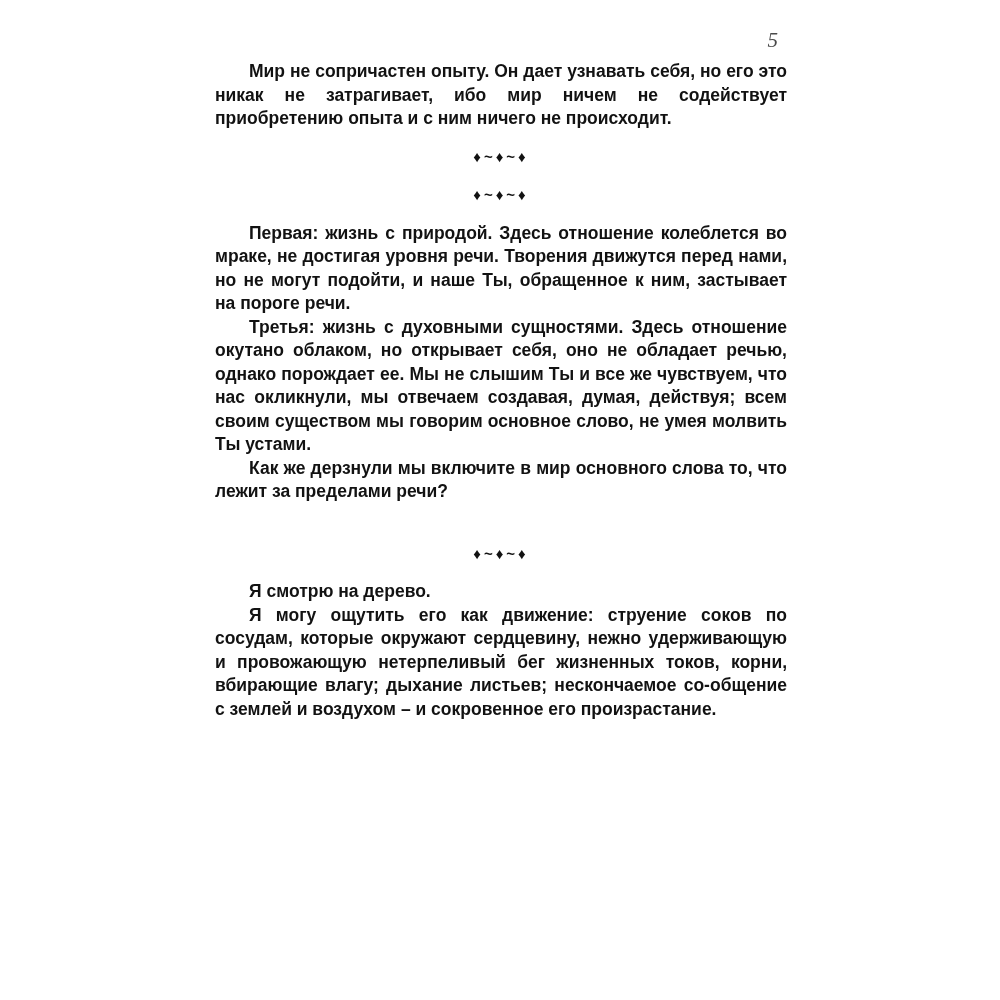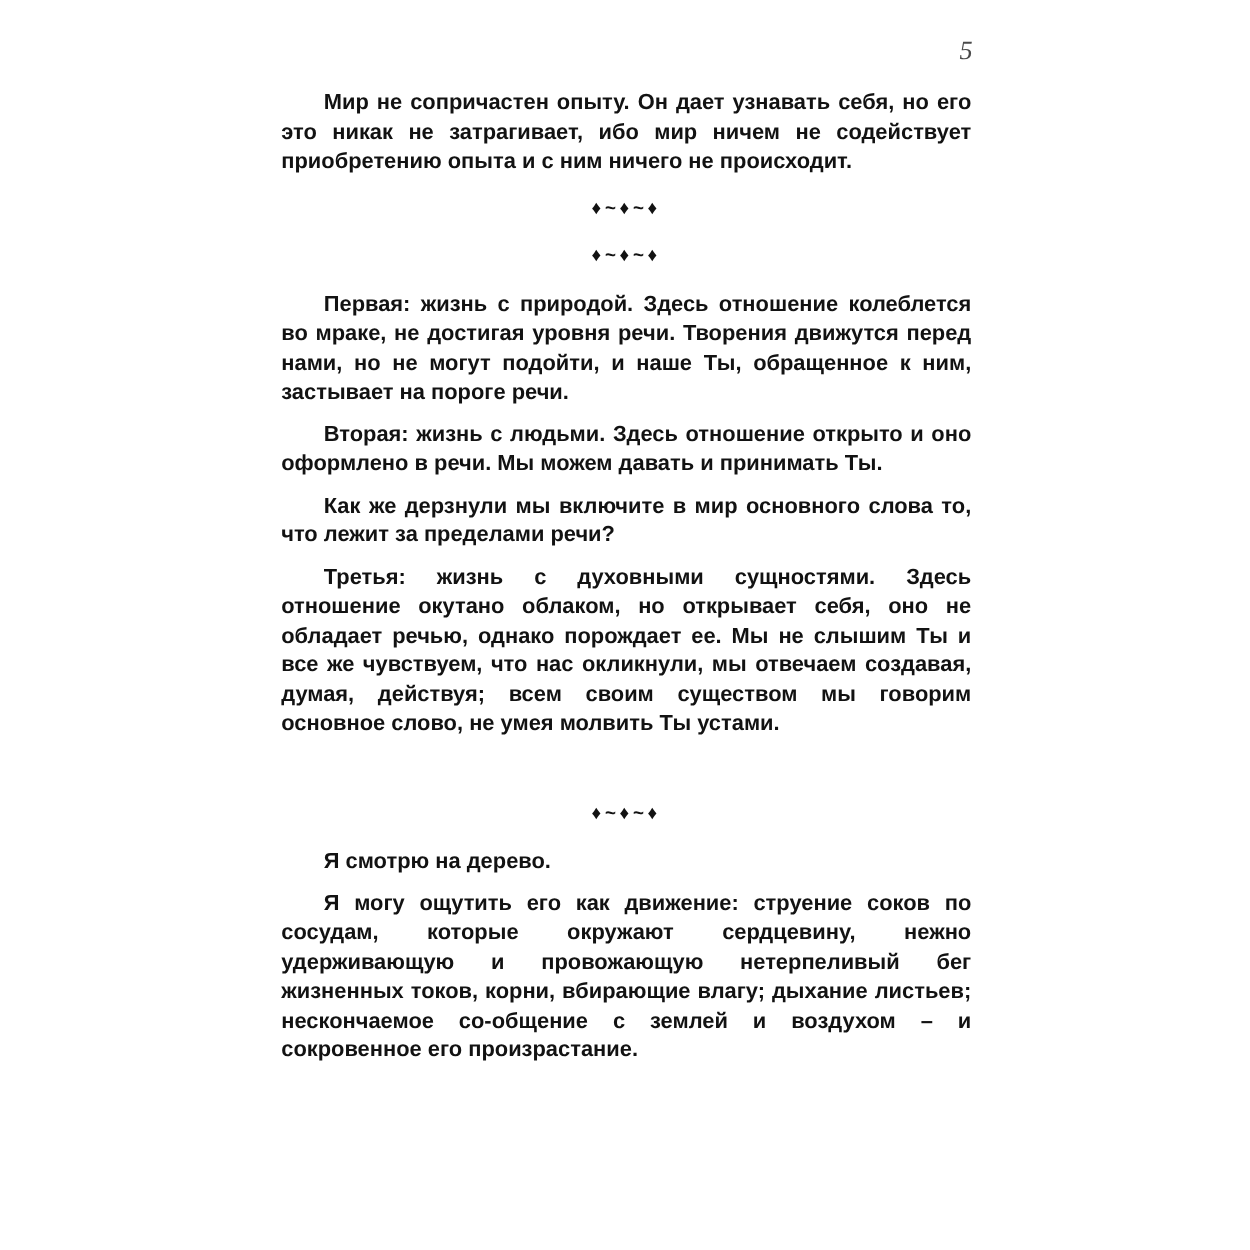--- a/index.html
+++ b/index.html
@@ -29,21 +29,21 @@
     left: 215px;
     top: 60px;
     width: 572px;
     color: #121212;
     font-size: 17.5px;
     font-weight: 600;
     line-height: 23.5px;
     text-align: justify;
   }
   .para {
-    margin: 10px;
+    margin: 0;
     text-indent: 34px;
   }
   .sep {
     margin: 14px 0 15px 0;
     text-align: center;
     text-indent: 0;
     font-size: 15px;
     letter-spacing: 3px;
     color: #121212;
   }
@@ -55,21 +55,20 @@
 <body>
 
 <div class="page">
   <div class="page-number">5</div>
 
   <div class="content">
       <p class="para">Мир не сопричастен опыту. Он дает узнавать себя, но его это никак не затрагивает, ибо мир ничем не содействует приобретению опыта и с ним ничего не происходит.</p>
       <div class="sep">♦~♦~♦</div>
       <div class="sep">♦~♦~♦</div>
       <p class="para">Первая: жизнь с природой. Здесь отношение колеблется во мраке, не достигая уровня речи. Творения движутся перед нами, но не могут подойти, и наше Ты, обращенное к ним, застывает на пороге речи.</p>
-      <p class="para">Вторая: жизнь с людьми. Здесь отношение открыто и оно оформлено в речи. Мы можем давать и принимать Ты.</p>
+      <p class="para">Третья: жизнь с духовными сущностями. Здесь отношение окутано облаком, но открывает себя, оно не обладает речью, однако порождает ее. Мы не слышим Ты и все же чувствуем, что нас окликнули, мы отвечаем создавая, думая, действуя; всем своим существом мы говорим основное слово, не умея молвить Ты устами.</p>
       <p class="para">Как же дерзнули мы включите в мир основного слова то, что лежит за пределами речи?</p>
-      <p class="para">Третья: жизнь с духовными сущностями. Здесь отношение окутано облаком, но открывает себя, оно не обладает речью, однако порождает ее. Мы не слышим Ты и все же чувствуем, что нас окликнули, мы отвечаем создавая, думая, действуя; всем своим существом мы говорим основное слово, не умея молвить Ты устами.</p>
       <div class="spacer"></div>
       <div class="sep">♦~♦~♦</div>
       <p class="para">Я смотрю на дерево.</p>
       <p class="para">Я могу ощутить его как движение: струение соков по сосудам, которые окружают сердцевину, нежно удерживающую и провожающую нетерпеливый бег жизненных токов, корни, вбирающие влагу; дыхание листьев; нескончаемое со-общение с землей и воздухом – и сокровенное его произрастание.</p>
     </div>
 </div>
 
 </body></html>

